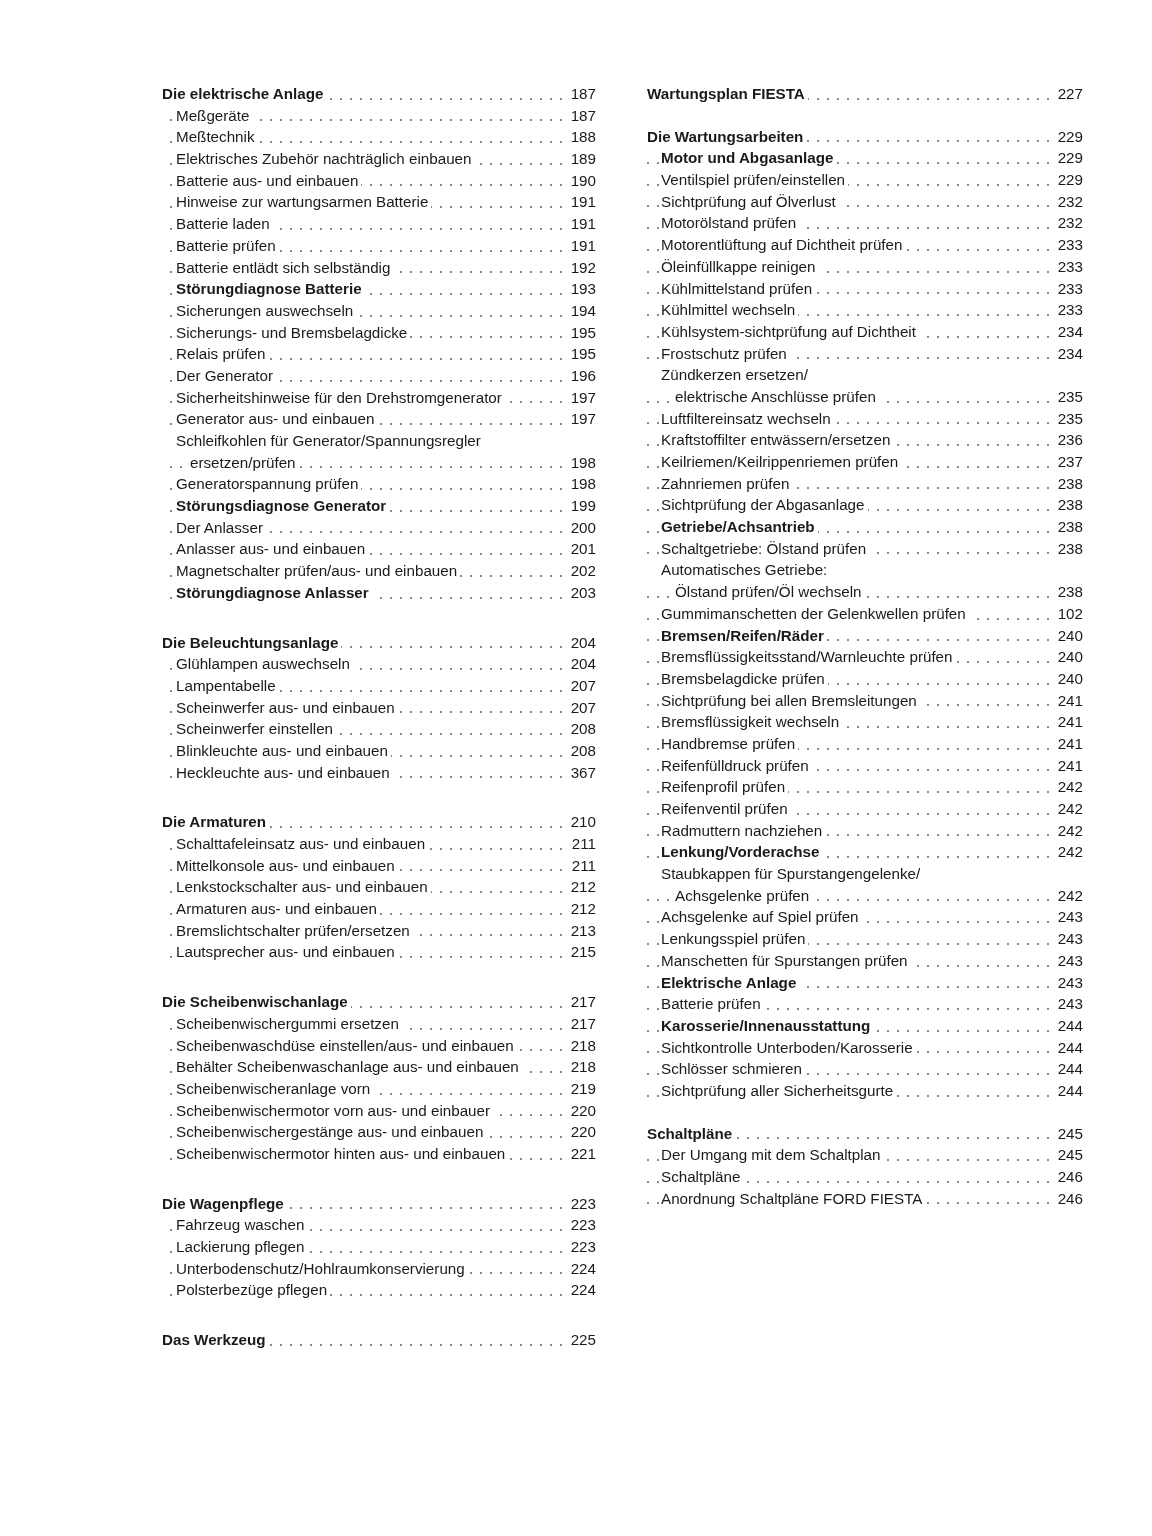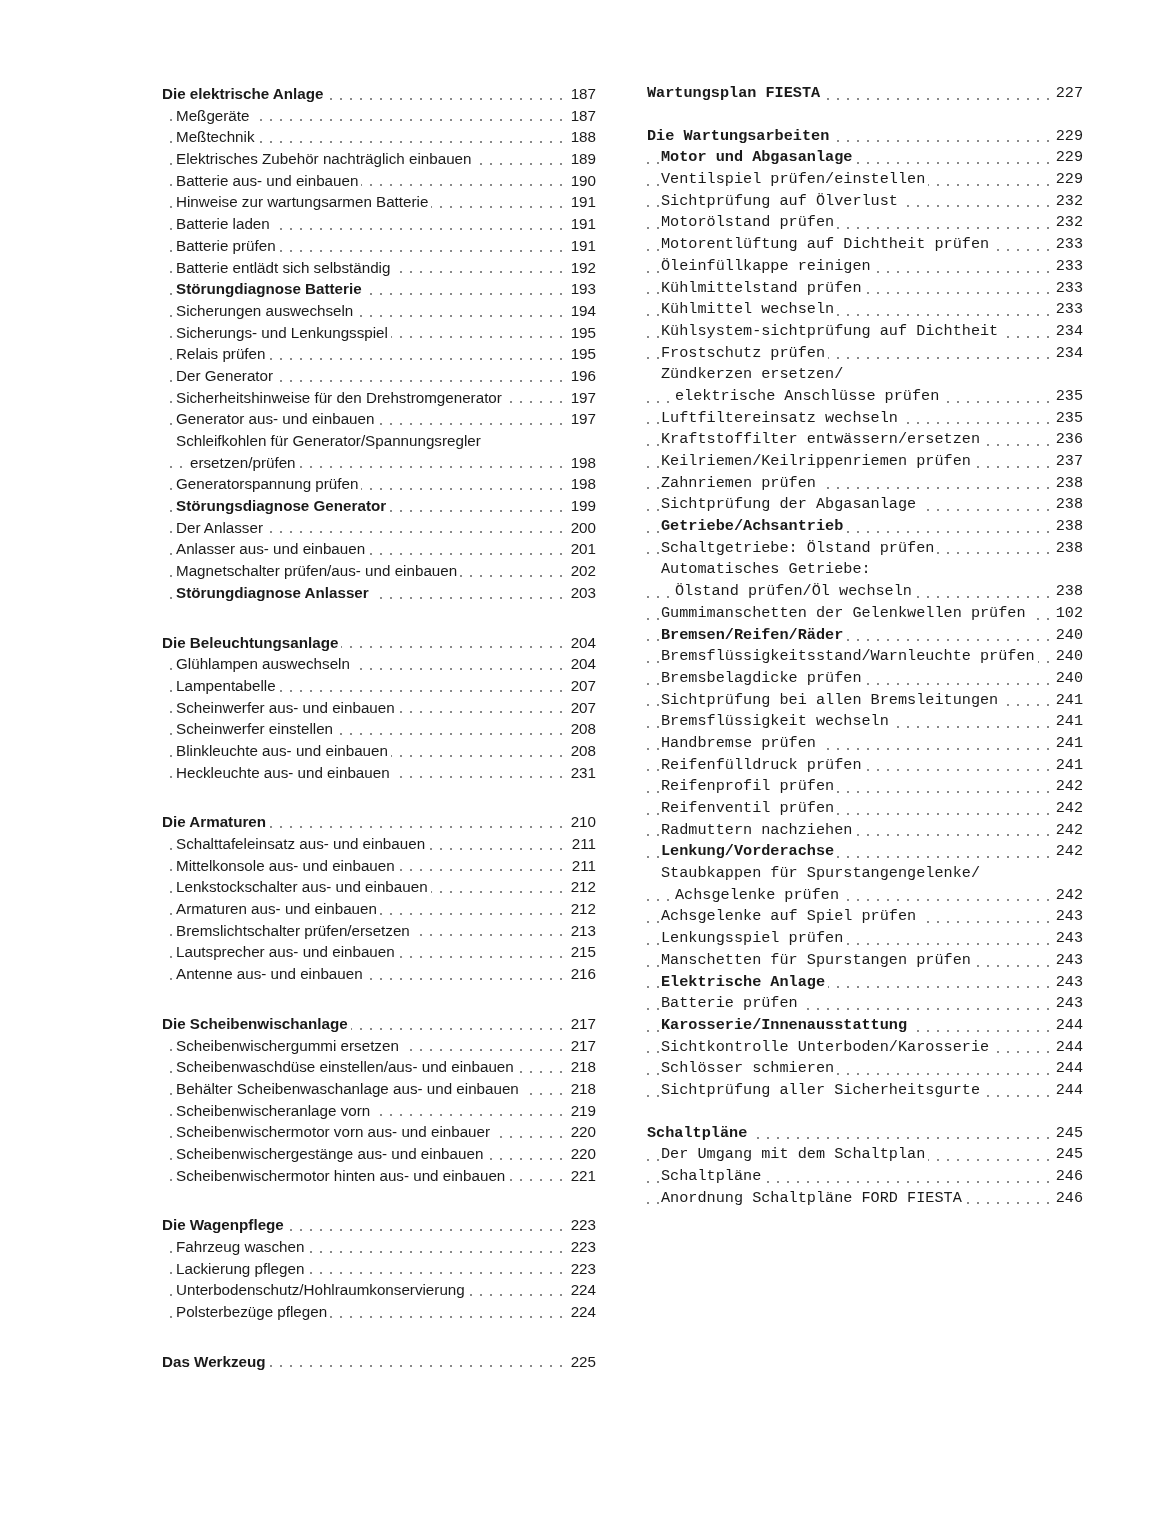--- a/index.html
+++ b/index.html
@@ -2,21 +2,21 @@
 <html><head>
 <meta charset="utf-8">
 <style>
   html, body { margin: 0; padding: 0; }
   body {
     width: 1152px; height: 1536px; background: #ffffff; position: relative; overflow: hidden;
     font-family: "Liberation Sans", "DejaVu Sans", sans-serif; color: #1a1a1a;
   }
   .col { position: absolute; top: 83px; }
   #col-left { left: 162px; width: 434px; }
-  #col-right { left: 647px; width: 436px; font-family: Liberation Mono, monospace; }
+  #col-right { left: 647px; width: 436px; }
   .entry {
     position: relative; height: 21.7px; line-height: 21.7px; font-size: 15.2px;
     white-space: nowrap; overflow: hidden;
   }
   .entry.l1 { padding-left: 14px; }
   .entry.l2 { padding-left: 28px; }
   .entry.bold .txt { font-weight: bold; }
   .entry .txt { position: relative; z-index: 1; background: #fff; padding-right: 3px; }
   .entry .leader {
     position: absolute; left: 0; right: 0; bottom: 5px; height: 2px;
@@ -35,50 +35,49 @@
     <div class="entry l1"><span class="leader"></span><span class="txt">Meßgeräte</span><span class="pg">187</span></div>
     <div class="entry l1"><span class="leader"></span><span class="txt">Meßtechnik</span><span class="pg">188</span></div>
     <div class="entry l1"><span class="leader"></span><span class="txt">Elektrisches Zubehör nachträglich einbauen</span><span class="pg">189</span></div>
     <div class="entry l1"><span class="leader"></span><span class="txt">Batterie aus- und einbauen</span><span class="pg">190</span></div>
     <div class="entry l1"><span class="leader"></span><span class="txt">Hinweise zur wartungsarmen Batterie</span><span class="pg">191</span></div>
     <div class="entry l1"><span class="leader"></span><span class="txt">Batterie laden</span><span class="pg">191</span></div>
     <div class="entry l1"><span class="leader"></span><span class="txt">Batterie prüfen</span><span class="pg">191</span></div>
     <div class="entry l1"><span class="leader"></span><span class="txt">Batterie entlädt sich selbständig</span><span class="pg">192</span></div>
     <div class="entry l1 bold"><span class="leader"></span><span class="txt">Störungdiagnose Batterie</span><span class="pg">193</span></div>
     <div class="entry l1"><span class="leader"></span><span class="txt">Sicherungen auswechseln</span><span class="pg">194</span></div>
-    <div class="entry l1"><span class="leader"></span><span class="txt">Sicherungs- und Lenkungsspiel</span><span class="pg">195</span></div>
+    <div class="entry l1"><span class="leader"></span><span class="txt">Sicherungs- und Bremsbelagdicke</span><span class="pg">195</span></div>
     <div class="entry l1"><span class="leader"></span><span class="txt">Relais prüfen</span><span class="pg">195</span></div>
     <div class="entry l1"><span class="leader"></span><span class="txt">Der Generator</span><span class="pg">196</span></div>
     <div class="entry l1"><span class="leader"></span><span class="txt">Sicherheitshinweise für den Drehstromgenerator</span><span class="pg">197</span></div>
     <div class="entry l1"><span class="leader"></span><span class="txt">Generator aus- und einbauen</span><span class="pg">197</span></div>
     <div class="entry l1 noleader"><span class="txt">Schleifkohlen für Generator/Spannungsregler</span></div>
     <div class="entry l2"><span class="leader"></span><span class="txt">ersetzen/prüfen</span><span class="pg">198</span></div>
     <div class="entry l1"><span class="leader"></span><span class="txt">Generatorspannung prüfen</span><span class="pg">198</span></div>
     <div class="entry l1 bold"><span class="leader"></span><span class="txt">Störungsdiagnose Generator</span><span class="pg">199</span></div>
     <div class="entry l1"><span class="leader"></span><span class="txt">Der Anlasser</span><span class="pg">200</span></div>
     <div class="entry l1"><span class="leader"></span><span class="txt">Anlasser aus- und einbauen</span><span class="pg">201</span></div>
     <div class="entry l1"><span class="leader"></span><span class="txt">Magnetschalter prüfen/aus- und einbauen</span><span class="pg">202</span></div>
     <div class="entry l1 bold"><span class="leader"></span><span class="txt">Störungdiagnose Anlasser</span><span class="pg">203</span></div>
     <div class="gap"></div>
     <div class="entry l0 bold"><span class="leader"></span><span class="txt">Die Beleuchtungsanlage</span><span class="pg">204</span></div>
     <div class="entry l1"><span class="leader"></span><span class="txt">Glühlampen auswechseln</span><span class="pg">204</span></div>
     <div class="entry l1"><span class="leader"></span><span class="txt">Lampentabelle</span><span class="pg">207</span></div>
     <div class="entry l1"><span class="leader"></span><span class="txt">Scheinwerfer aus- und einbauen</span><span class="pg">207</span></div>
     <div class="entry l1"><span class="leader"></span><span class="txt">Scheinwerfer einstellen</span><span class="pg">208</span></div>
     <div class="entry l1"><span class="leader"></span><span class="txt">Blinkleuchte aus- und einbauen</span><span class="pg">208</span></div>
-    <div class="entry l1"><span class="leader"></span><span class="txt">Heckleuchte aus- und einbauen</span><span class="pg">231</span></div>
+    <div class="entry l1"><span class="leader"></span><span class="txt">Heckleuchte aus- und einbauen</span><span class="pg">367</span></div>
     <div class="gap"></div>
     <div class="entry l0 bold"><span class="leader"></span><span class="txt">Die Armaturen</span><span class="pg">210</span></div>
     <div class="entry l1"><span class="leader"></span><span class="txt">Schalttafeleinsatz aus- und einbauen</span><span class="pg">211</span></div>
     <div class="entry l1"><span class="leader"></span><span class="txt">Mittelkonsole aus- und einbauen</span><span class="pg">211</span></div>
     <div class="entry l1"><span class="leader"></span><span class="txt">Lenkstockschalter aus- und einbauen</span><span class="pg">212</span></div>
     <div class="entry l1"><span class="leader"></span><span class="txt">Armaturen aus- und einbauen</span><span class="pg">212</span></div>
     <div class="entry l1"><span class="leader"></span><span class="txt">Bremslichtschalter prüfen/ersetzen</span><span class="pg">213</span></div>
     <div class="entry l1"><span class="leader"></span><span class="txt">Lautsprecher aus- und einbauen</span><span class="pg">215</span></div>
-    <div class="entry l1"><span class="leader"></span><span class="txt">Antenne aus- und einbauen</span><span class="pg">216</span></div>
     <div class="gap"></div>
     <div class="entry l0 bold"><span class="leader"></span><span class="txt">Die Scheibenwischanlage</span><span class="pg">217</span></div>
     <div class="entry l1"><span class="leader"></span><span class="txt">Scheibenwischergummi ersetzen</span><span class="pg">217</span></div>
     <div class="entry l1"><span class="leader"></span><span class="txt">Scheibenwaschdüse einstellen/aus- und einbauen</span><span class="pg">218</span></div>
     <div class="entry l1"><span class="leader"></span><span class="txt">Behälter Scheibenwaschanlage aus- und einbauen</span><span class="pg">218</span></div>
     <div class="entry l1"><span class="leader"></span><span class="txt">Scheibenwischeranlage vorn</span><span class="pg">219</span></div>
     <div class="entry l1"><span class="leader"></span><span class="txt">Scheibenwischermotor vorn aus- und einbauer</span><span class="pg">220</span></div>
     <div class="entry l1"><span class="leader"></span><span class="txt">Scheibenwischergestänge aus- und einbauen</span><span class="pg">220</span></div>
     <div class="entry l1"><span class="leader"></span><span class="txt">Scheibenwischermotor hinten aus- und einbauen</span><span class="pg">221</span></div>
     <div class="gap"></div>

